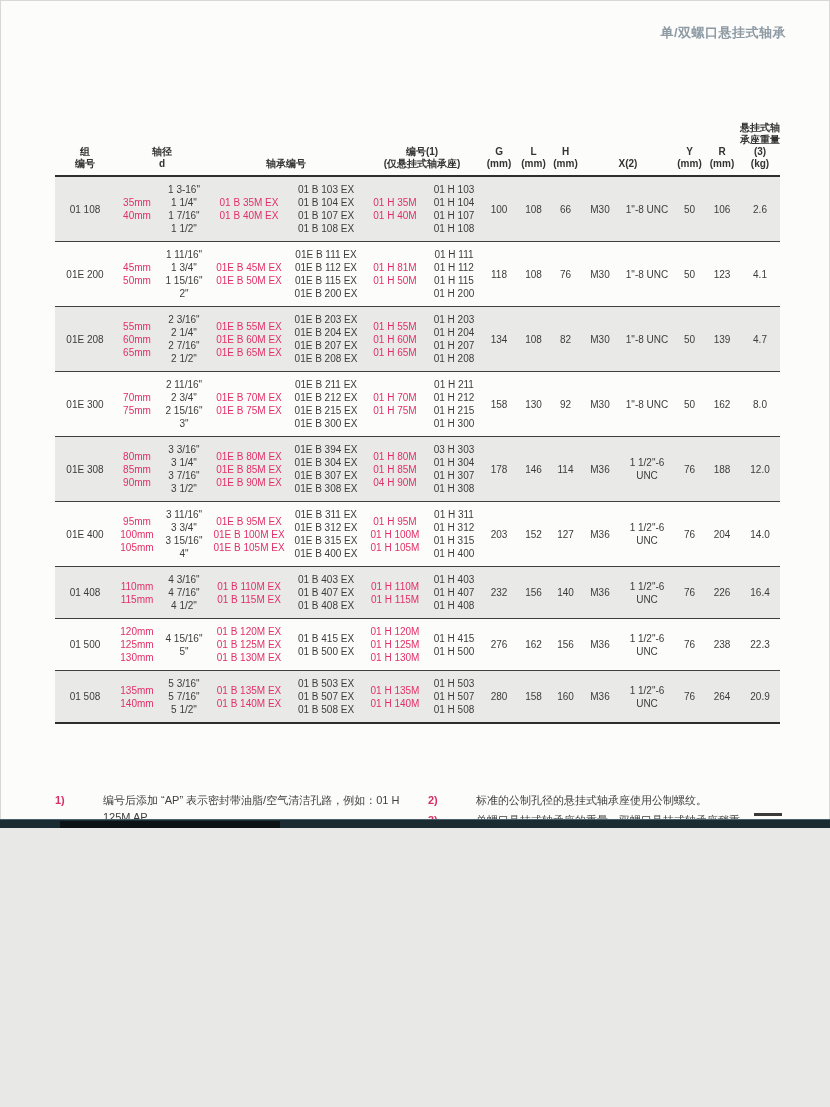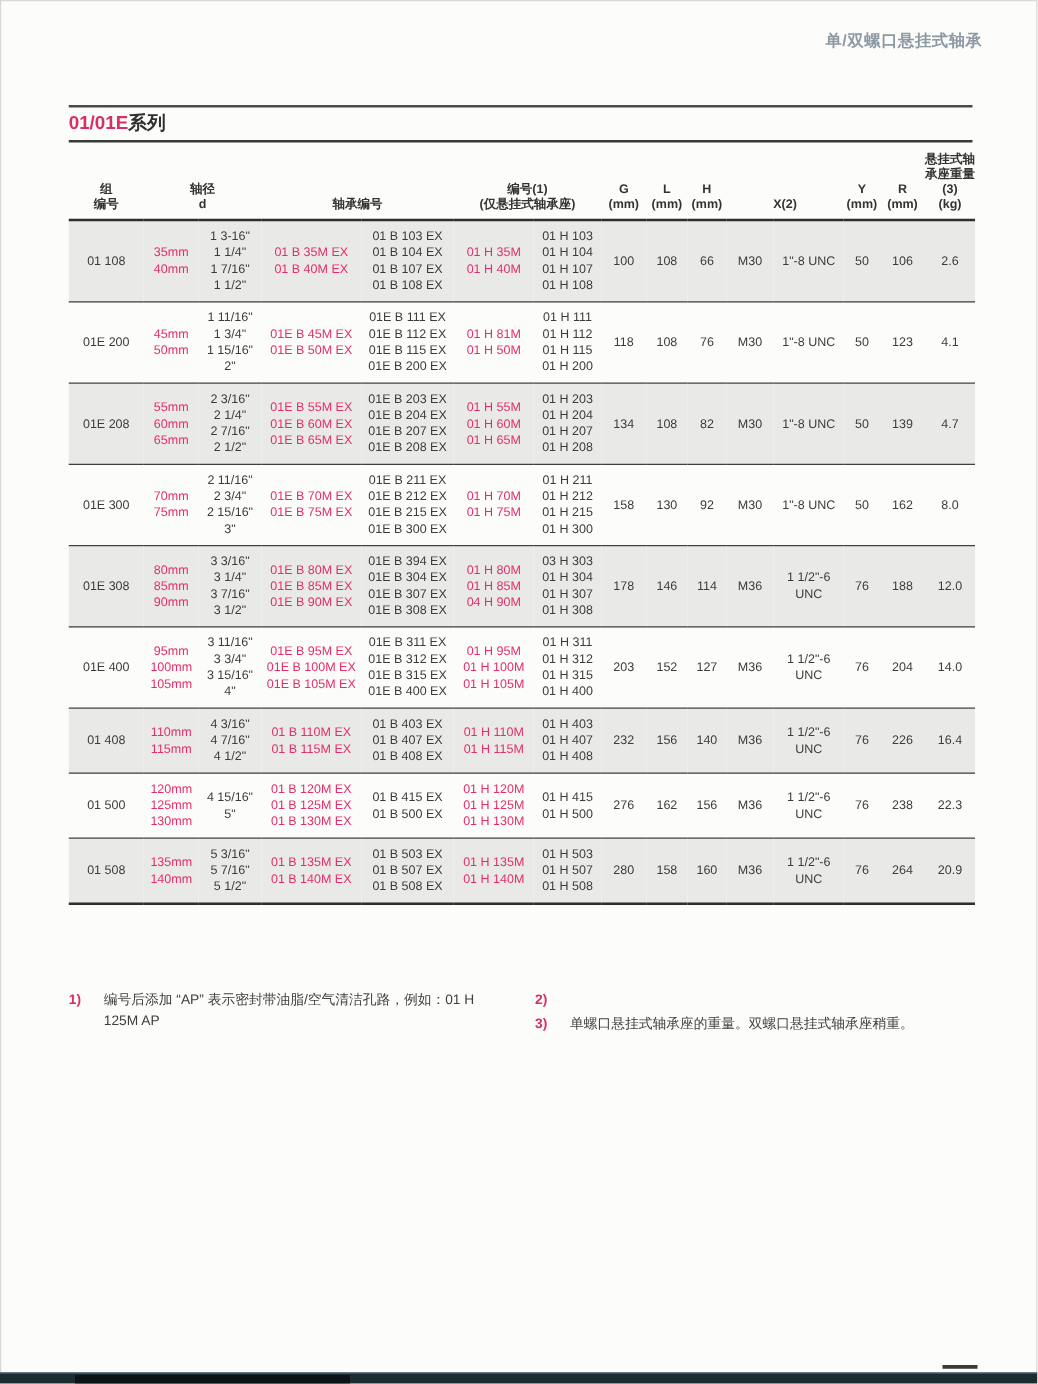--- a/index.html
+++ b/index.html
@@ -1,18 +1,18 @@
 <!DOCTYPE html>
 <html><head>
 <meta charset="utf-8">
 <style>
   html,body{margin:0;padding:0;background:#e8e8e6;}
   .page{
     position:relative;
-    width:830px;height:1107px;
+    width:830px;height:828px;
     background:#fcfcfb;
     font-family:"Liberation Sans","DejaVu Sans",sans-serif;
     color:#3c3c3c;
     overflow:hidden;
     box-shadow:inset 0 0 0 1px #d8d8d6;
   }
   .page-header{
     position:absolute;top:24px;right:44px;
     font-size:13px;font-weight:bold;color:#8d9aa4;letter-spacing:.5px;
   }
@@ -46,41 +46,38 @@
   .stack div{white-space:nowrap;}
   .footnotes{
     position:absolute;left:55px;top:792px;width:722px;
     font-size:11px;line-height:17px;color:#3f3f3f;
     display:flex;gap:24px;
   }
   .fn-col{flex:1;}
   .fn{display:flex;margin-bottom:2px;}
   .fn-marker{color:#d92e63;font-weight:bold;width:28px;flex:0 0 28px;}
   .fn-body{flex:1;}
-  .fn-body div{margin-bottom:1px;}
+  .fn-body div{margin-bottom:1px;margin-left:20px;}
   .footer-dash{
     position:absolute;right:48px;bottom:12px;width:28px;height:3px;background:#3a3a3a;
   }
   .footer-bar{
     position:absolute;left:0;right:0;bottom:0;height:8px;
     background:#1b2d33;
     border-top:1px solid #47606a;
   }
   .footer-bar .seg{position:absolute;left:60px;top:1px;width:220px;height:7px;background:#0c1316;}
 </style>
 </head>
 <body>
 
 <div class="page">
 
   <div class="page-header">单/双螺口悬挂式轴承</div>
 
-  <div class="section-title">
-    <span class="red">01/01E</span><span>系列</span>
-  </div>
 
   <table class="main">
     <colgroup>
       <col style="width:60px">
         <col style="width:44px">
         <col style="width:50px">
       <col style="width:80px">
         <col style="width:74px">
         <col style="width:64px">
       <col style="width:54px">
@@ -497,20 +494,21 @@
         <div class="fn-marker">1)</div>
         <div class="fn-body" id="fn1-body">
             <div>编号后添加 “AP” 表示密封带油脂/空气清洁孔路，例如：01 H 125M AP</div>
           </div>
       </div>
     </div>
     <div class="fn-col">
       <div class="fn">
         <div class="fn-marker">2)</div>
         <div class="fn-body" id="fn2-body">
+            <div>标准的公制孔径的悬挂式轴承座使用公制螺纹。</div>
           </div>
       </div>
       <div class="fn">
         <div class="fn-marker">3)</div>
         <div class="fn-body" id="fn3-body">
             <div>单螺口悬挂式轴承座的重量。双螺口悬挂式轴承座稍重。</div>
           </div>
       </div>
     </div>
   </div>

